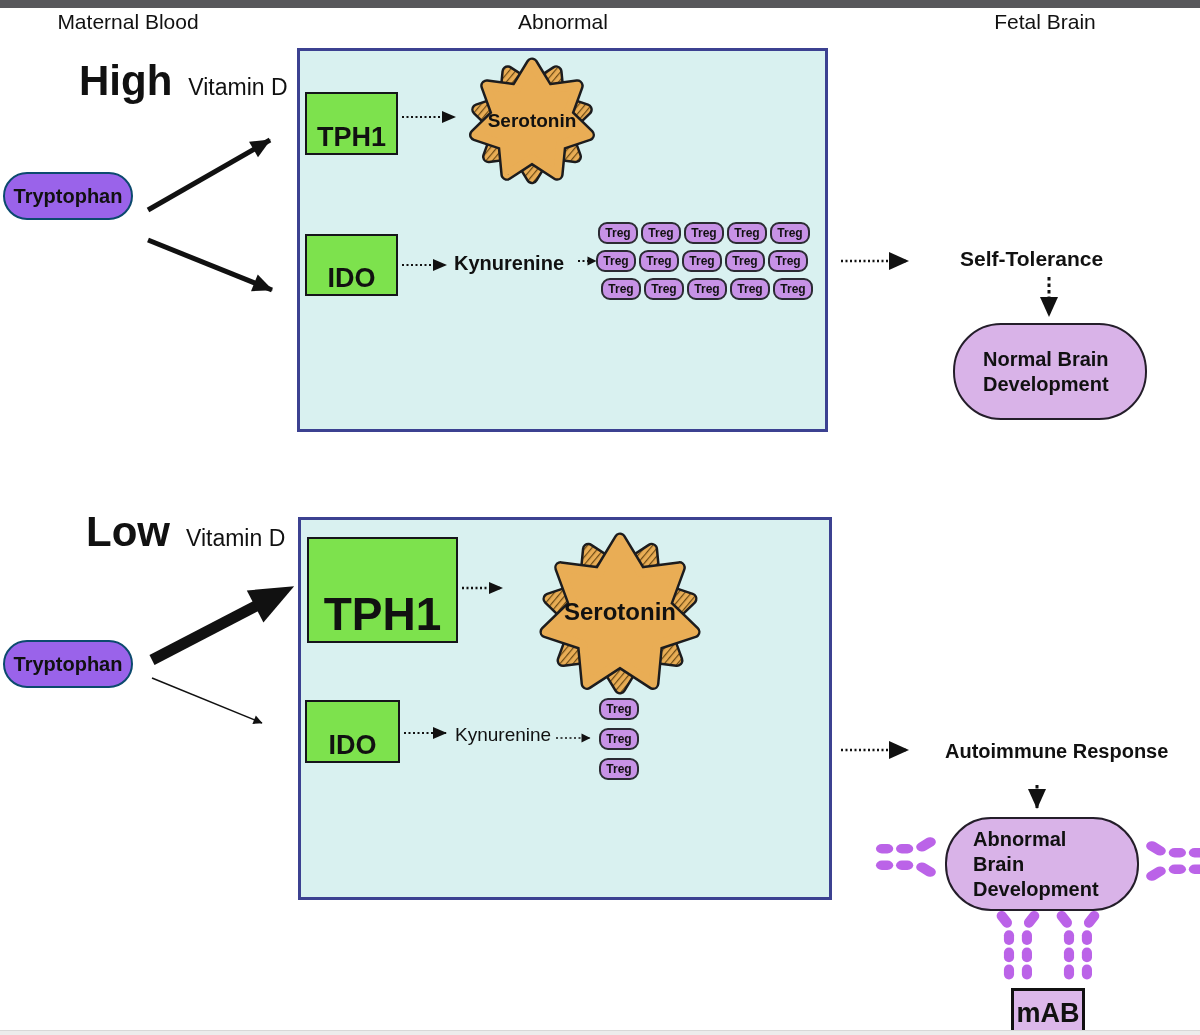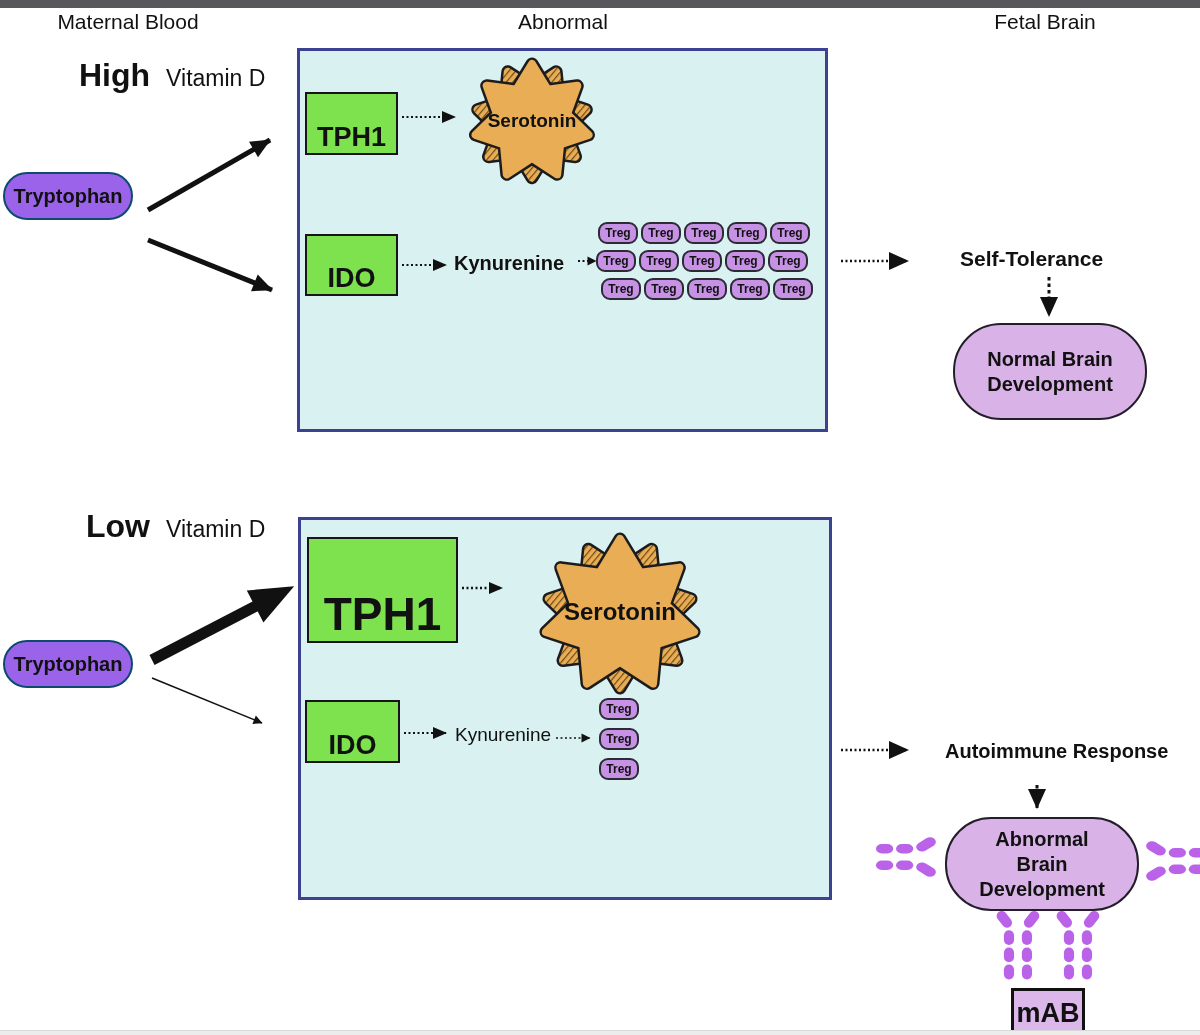--- a/index.html
+++ b/index.html
@@ -6,35 +6,35 @@
   .stage { position:relative; width:1200px; height:1035px; overflow:hidden; background:#fff; }
   .abs { position:absolute; box-sizing:border-box; }
 
   .header-bar { background:var(--header-bar,#58585b); }
   .footer-bar { background:var(--footer-bar,#ececec); border-top:1px solid #d8d8d8; }
   .col-label { font-size:21px; text-align:center; white-space:nowrap; }
 
   .placenta { background:var(--placenta-fill,#d9f1f0); border:3px solid var(--placenta-border,#3c4191); }
 
   .section-label { white-space:nowrap; }
-  .section-label .lvl { font-weight:bold; font-size:32px; }
+  .section-label .lvl { font-weight:bold; font-size:42px; }
   .section-label .sfx { font-size:23px; margin-left:16px; }
 
   .pill { background:var(--tryptophan-purple,#9a63ea); border:2px solid #0c4a6e; border-radius:24px;
           display:flex; align-items:center; justify-content:center; font-weight:bold; font-size:20px; }
 
   .enzyme { background:var(--enzyme-green,#7de24d); border:2.5px solid #15151a;
             display:flex; align-items:flex-end; justify-content:center; font-weight:bold; }
 
   .treg { position:absolute; width:40px; height:22px; box-sizing:border-box;
           background:var(--treg-fill,#c792e6); border:2px solid #2b2b33; border-radius:9px;
           display:flex; align-items:center; justify-content:center; font-weight:bold; font-size:12px; }
 
   .oval { background:var(--outcome-fill,#d9b3e8); border:2px solid #241e2a; border-radius:48px;
-          display:flex; align-items:center; justify-content:center; text-align:center;
+          display:flex; align-items:center; justify-content:center; 
           font-weight:bold; font-size:20px; line-height:1.25; }
 
   .flow-label { font-weight:bold; font-size:20px; white-space:nowrap; }
   .flow-label.plain { font-weight:normal; font-size:19px; }
 
   .star-label { font-weight:bold; text-align:center; white-space:nowrap; }
 
   .mab { background:#dcb7ea; border:3px solid #111; display:flex; align-items:center; justify-content:center;
          font-weight:bold; font-size:27px; }
 

